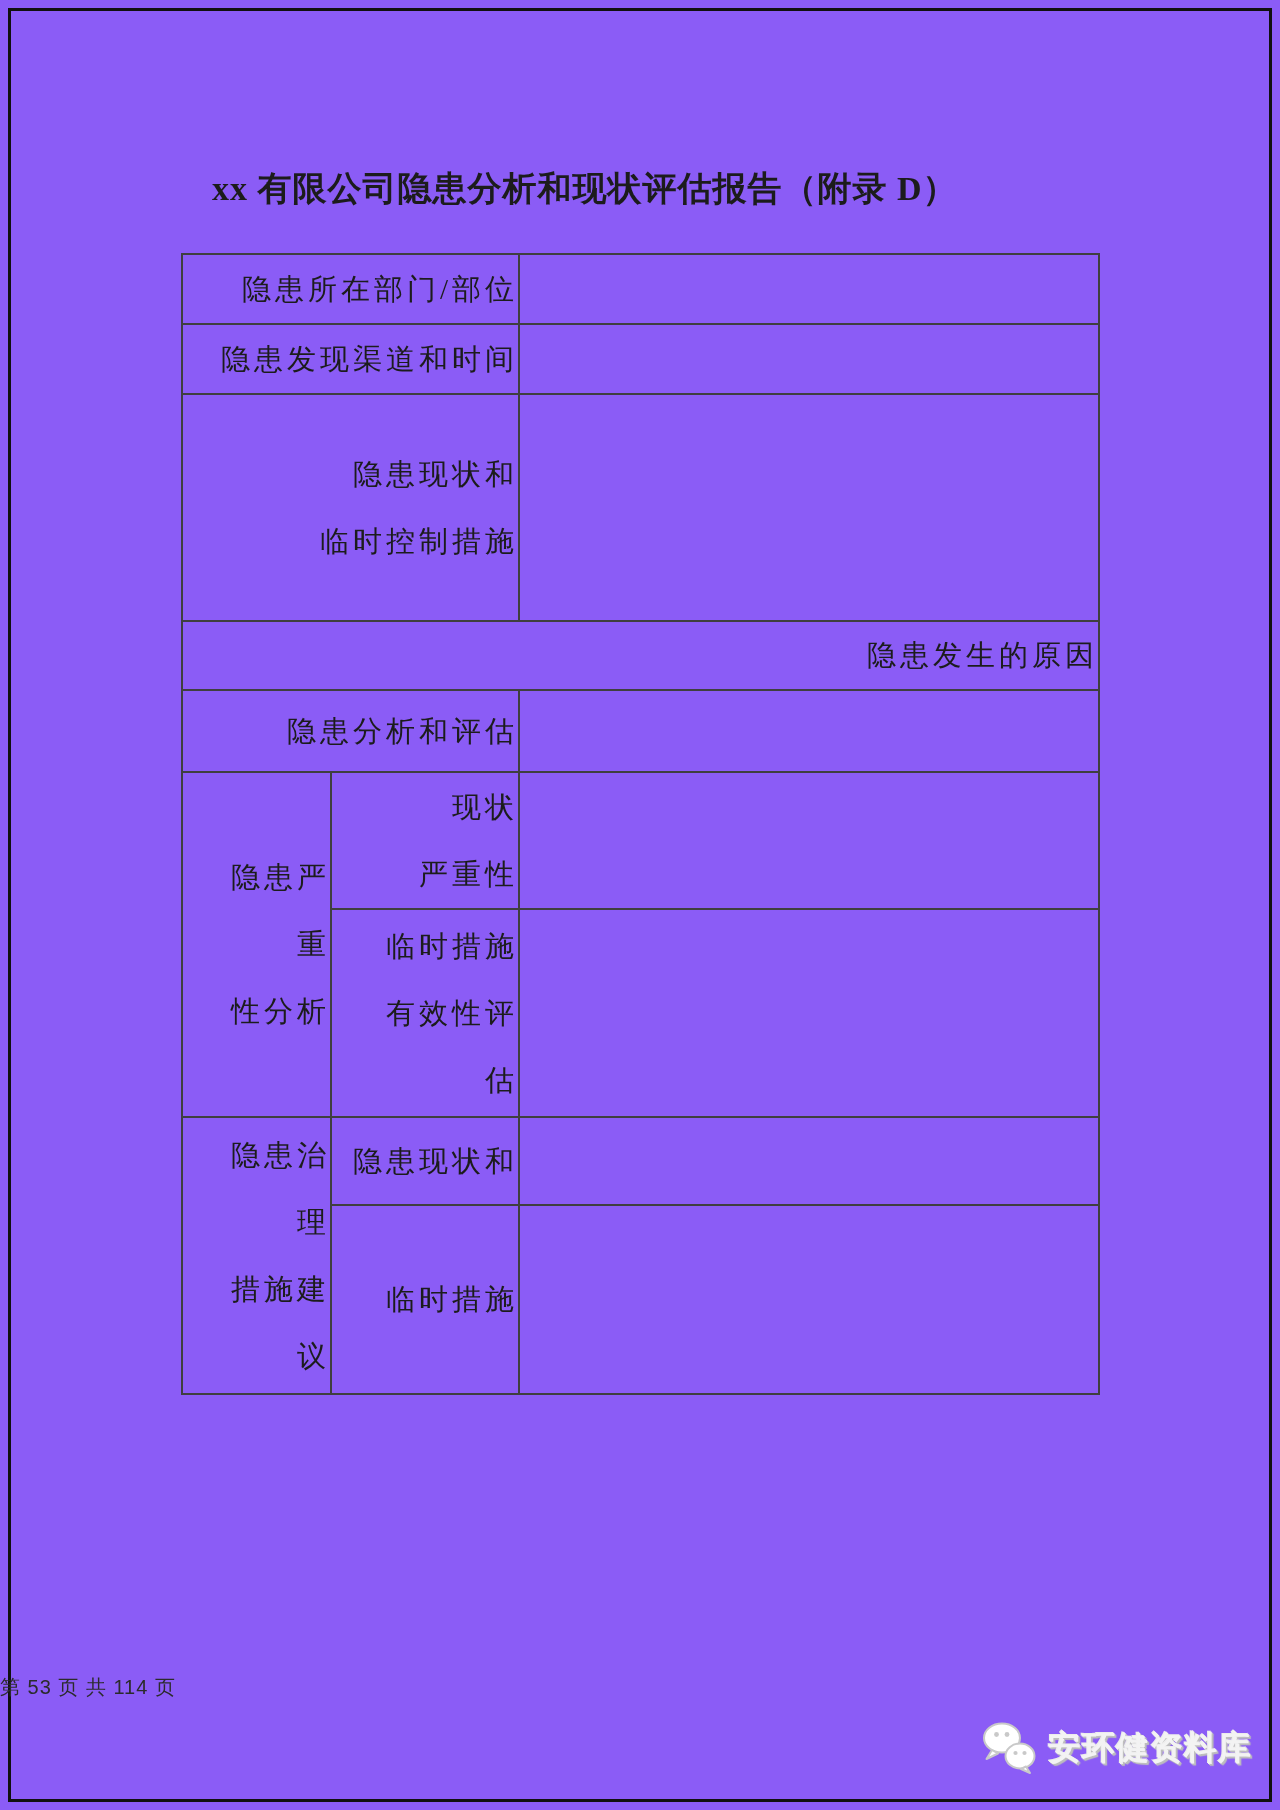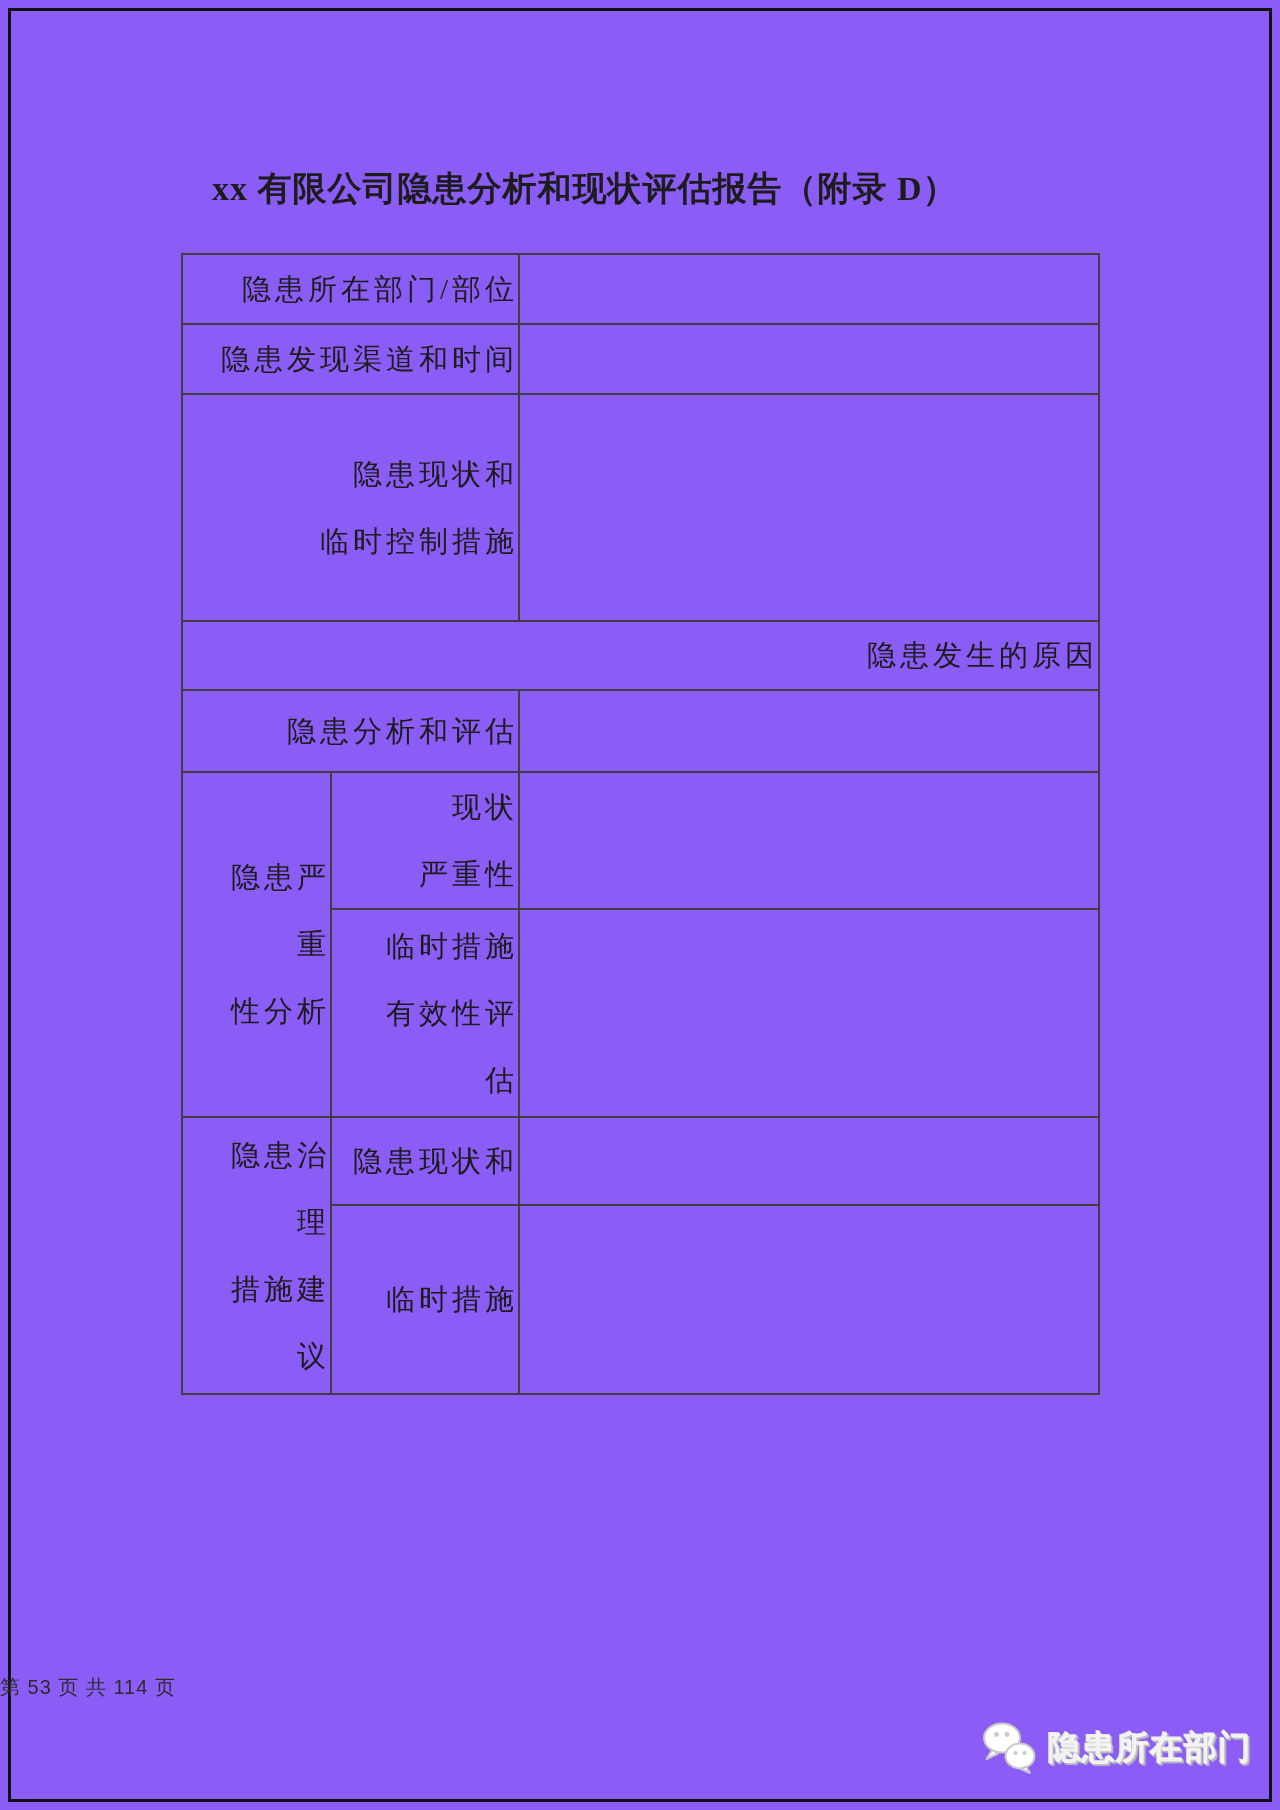--- a/index.html
+++ b/index.html
@@ -118,16 +118,16 @@
         <ellipse cx="40" cy="35" rx="14.5" ry="12.5"></ellipse>
         <path d="M46 45.5 L50 52 L41 48 Z" stroke-linejoin="round"></path>
       </g>
       <g fill="#c9c9c9" stroke="none">
         <circle cx="16.5" cy="13.5" r="2.4"></circle>
         <circle cx="27" cy="13.5" r="2.4"></circle>
         <circle cx="35.5" cy="32" r="2.1"></circle>
         <circle cx="44.5" cy="32" r="2.1"></circle>
       </g>
     </svg>
-    <span class="wm-text">隐患所在部门</span>
+    <span class="wm-text">安环健资料库</span>
   </div>
 
 </div>
 
 </body></html>

